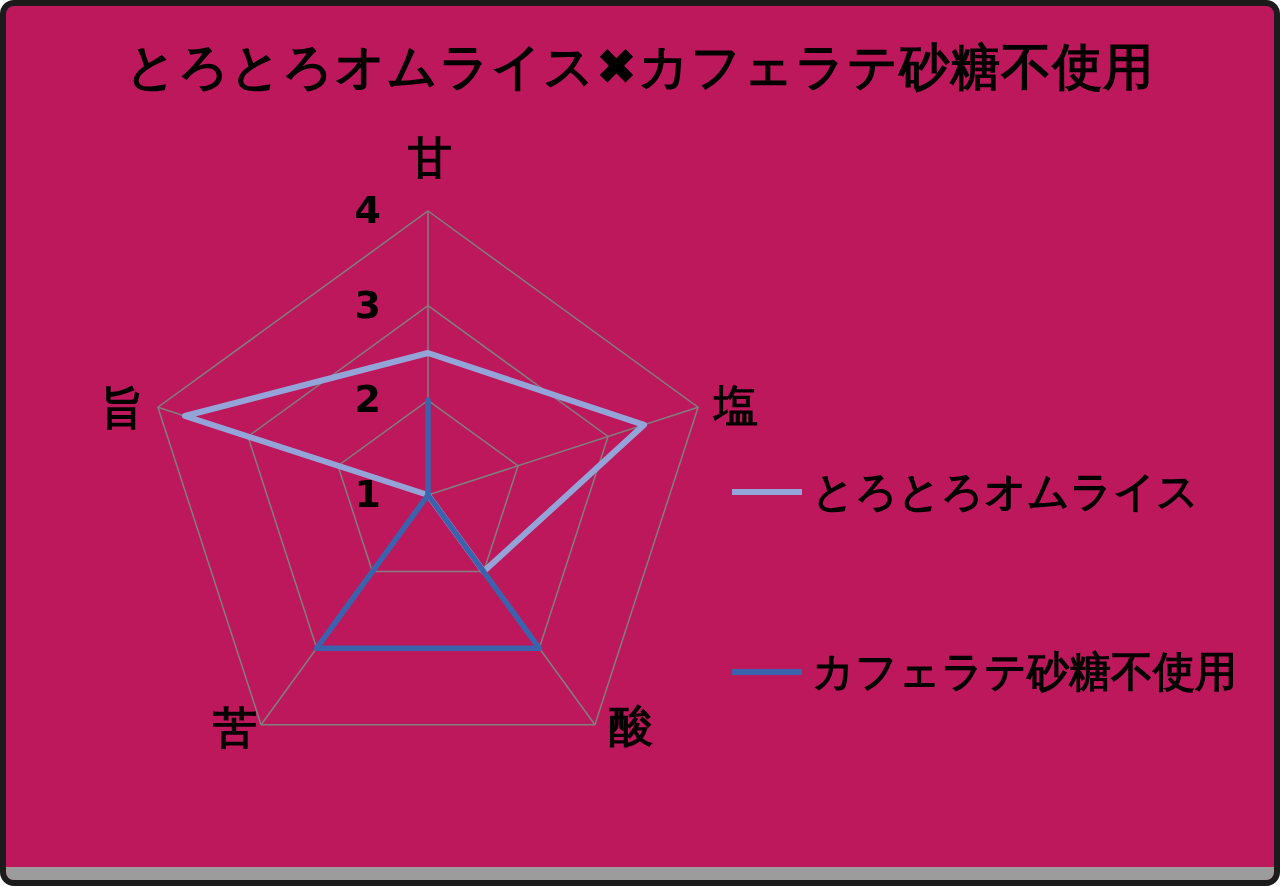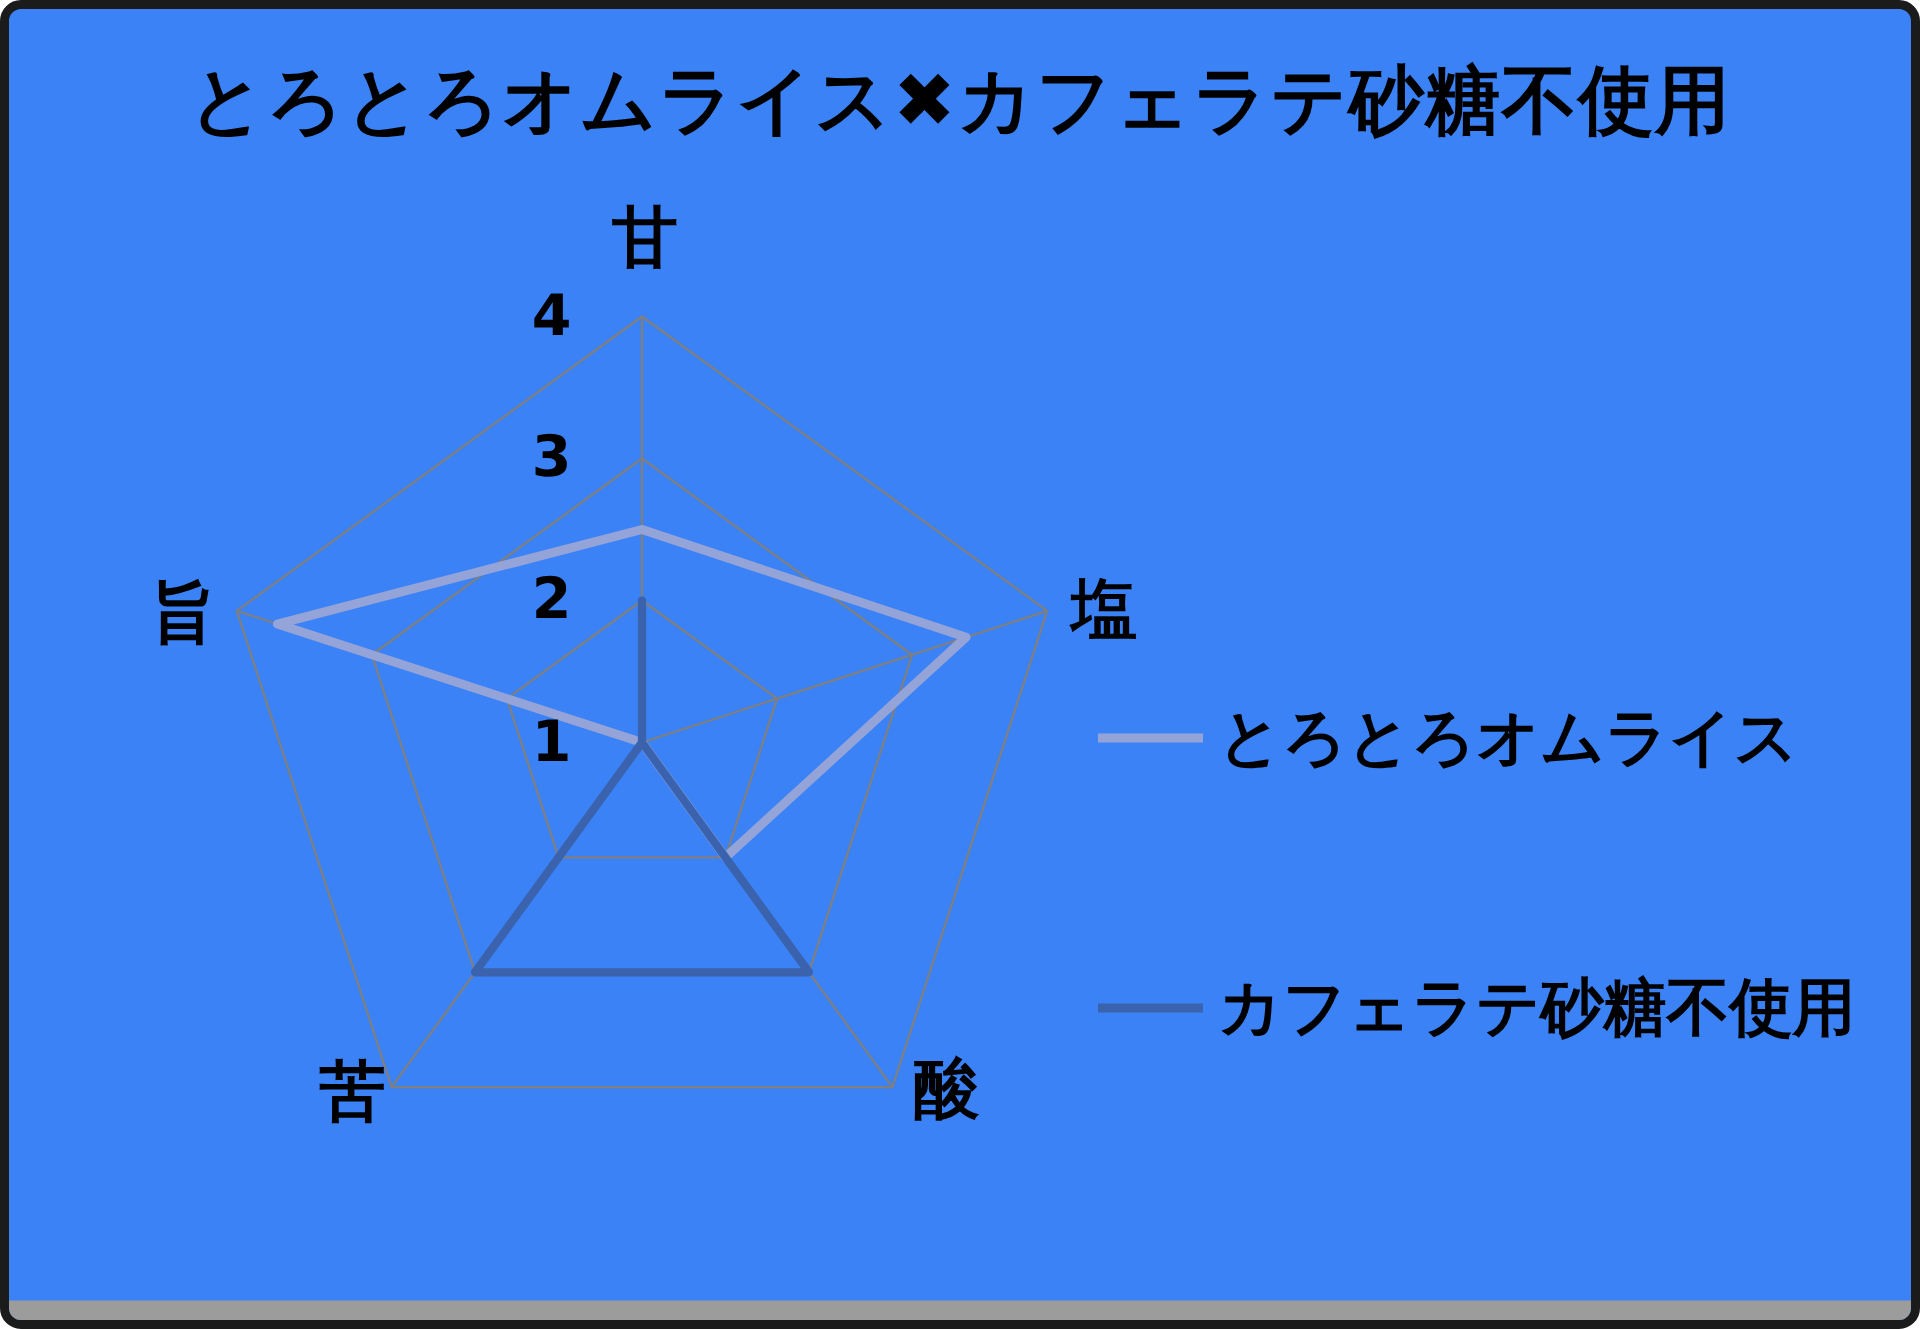--- a/index.html
+++ b/index.html
@@ -4,21 +4,21 @@
 <style>
   * { margin: 0; padding: 0; box-sizing: border-box; }
   html, body { background: #ffffff; }
   body {
     width: 1280px; height: 886px;
     font-family: "DejaVu Sans", "Liberation Sans", sans-serif;
   }
   .frame {
     position: relative;
     width: 1280px; height: 886px;
-    background: #3b82f6;
+    background: #be185d;
     border: 6px solid #1b1b1b;
     border-radius: 14px;
     overflow: hidden;
   }
   .chart-title {
     position: absolute;
     top: 28px; left: 0; width: 100%;
     text-align: center;
     font-size: 50px;
     font-weight: 700;

